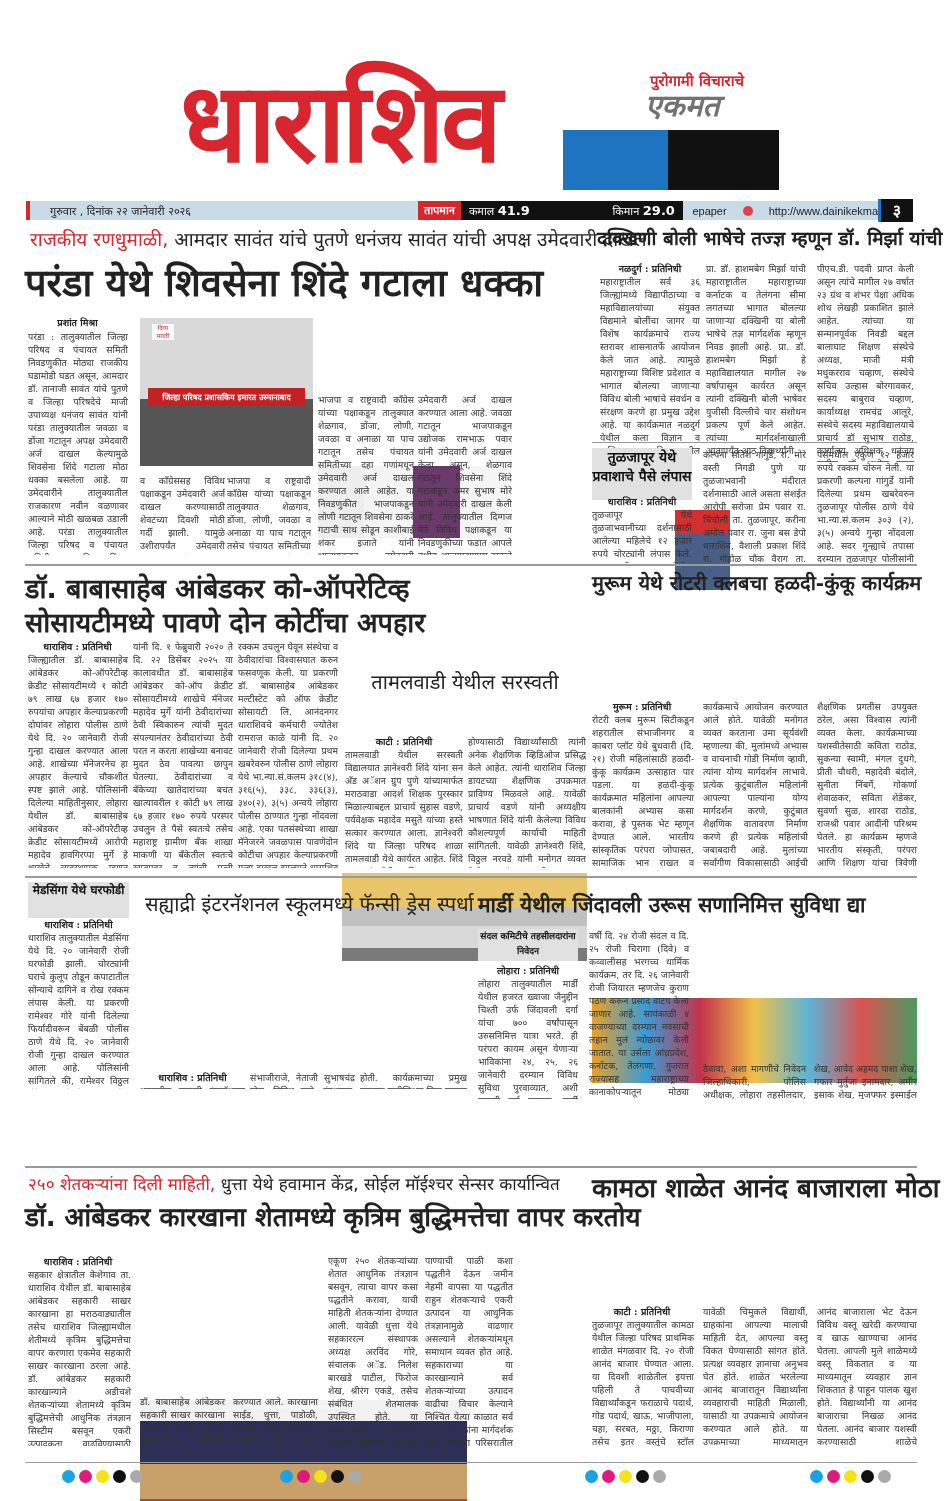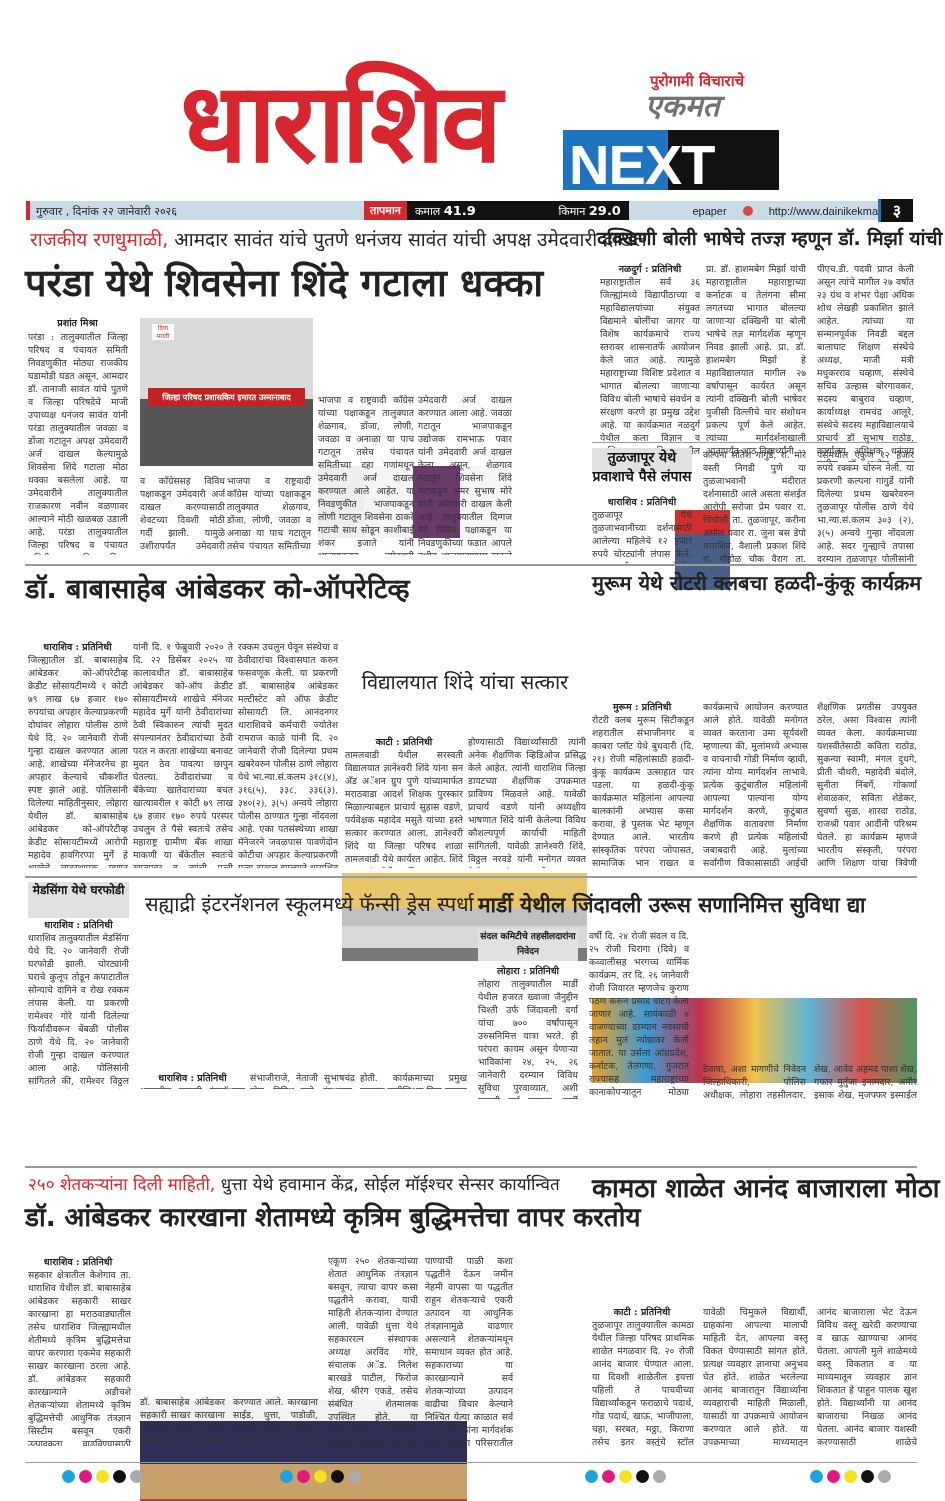--- a/index.html
+++ b/index.html
@@ -6,21 +6,21 @@
 body{width:945px;height:1501px;background:#fff;font-family:"DejaVu Serif",serif;color:#222;position:relative;overflow:hidden}
 .abs{position:absolute}
 .masthead-title{left:180px;top:68px;font-family:"DejaVu Sans",sans-serif;font-weight:bold;font-size:110px;color:#d7262e;letter-spacing:-4px;line-height:1}
 .tagline{left:650px;top:70px;color:#d7262e;font-weight:bold;font-size:15px;text-align:center}
 .brand2{left:645px;top:84px;color:#737373;font-weight:bold;font-size:30px;font-style:italic;font-family:"DejaVu Sans",sans-serif}
 .next{left:563px;top:130px;width:216px;height:60px;display:flex}
 .next .b{background:#1f74c0;width:105px;height:60px}
 .next .k{background:#111;flex:1;height:60px}
 .next span{position:absolute;left:6px;top:2px;font-family:"Liberation Sans",sans-serif;font-weight:bold;font-size:56px;color:#fff;letter-spacing:-1px}
 .datebar{left:26px;top:201px;width:887px;height:19px;background:#c9dbe6;border-left:4px solid #d7262e;display:flex;align-items:center;font-family:"DejaVu Sans",sans-serif;font-size:11px}
-.datebar .date{padding-left:6px;width:334px}
+.datebar .date{padding-left:20px;width:388px}
 .tap{background:#d7262e;color:#fff;font-weight:bold;padding:2px 6px;height:19px;line-height:15px}
 .temps{background:#111;color:#fff;height:19px;width:222px;display:flex;align-items:center;justify-content:space-between;padding:0 8px;font-size:11px}
 .temps b{font-size:13px}
 .epaper{margin-left:auto;padding-right:8px;display:flex;align-items:center;gap:16px;font-family:"Liberation Sans",sans-serif;font-size:11px}
 .epaper .ico{width:10px;height:10px;border-radius:50%;background:#e04343;display:inline-block}
 .pgno{left:878px;top:199px;width:35px;height:23px;background:#111;color:#fff;font-weight:bold;font-size:16px;text-align:center;line-height:23px;border-left:3px solid #1f74c0}
 .h-sub{font-family:"DejaVu Sans",sans-serif;font-size:19px;line-height:1.2;white-space:nowrap}
 .h-sub .red{color:#d7262e}
 .h-big{font-family:"DejaVu Sans",sans-serif;font-weight:bold;line-height:1.15;white-space:nowrap}
 .col{font-size:9.2px;line-height:13px;text-align:justify;color:#333;overflow:hidden}
@@ -33,21 +33,20 @@
 </style>
 </head>
 <body>
 
 <div class="abs masthead-title">धाराशिव</div>
 <div class="abs tagline">पुरोगामी विचाराचे</div>
 <div class="abs brand2">एकमत</div>
 <div class="abs next">
   <div class="b"></div>
     <div class="k"></div>
-  <span>NEXT</span>
 </div>
 
 <div class="abs datebar">
   <span class="date">गुरुवार , दिनांक २२ जानेवारी २०२६</span>
   <span class="tap">तापमान</span>
   <span class="temps">
     <span><span>कमाल</span> <b>41.9</b></span>
     <span><span>किमान</span> <b>29.0</b></span>
   </span>
   <span class="epaper">
@@ -73,39 +72,40 @@
 <div class="abs col" style="left:418px;top:393px;width:94px;height:162px">उमेदवारी अर्ज दाखल करण्यात आला आहे. जवळा गटातून भाजपाकडून उद्योजक रामभाऊ पवार यांनी उमेदवारी अर्ज दाखल केला असून, शेळगाव गटातून शिवसेना शिंदे गटाकडून अमर सुभाष मोरे यांनी उमेदवारी दाखल केली आहे. तालुक्यातील दिग्गज नेते विविध पक्षाकडून या निवडणुकीच्या फडात आपले नशीब आजमावण्यास ठाकले असल्याने निवडणुका मोठ्या रंगतदार होणार असल्याचे दिसत आहे. परंतु उमेदवारी परत घेण्याच्या शेवटच्या दिवशी निवडणुकीचे चित्र स्पष्ट होणार आहे.</div>
 
 <div class="abs h-big" style="left:597px;top:228px;font-size:19px;">दक्खिणी बोली भाषेचे तज्ज्ञ म्हणून डॉ. मिर्झा यांची निवड</div>
 <div class="abs byline" style="left:600px;top:262px;width:100px">नळदुर्ग : प्रतिनिधी</div>
 <div class="abs col" style="left:600px;top:275px;width:100px;height:185px">महाराष्ट्रातील सर्व ३६ जिल्ह्यांमध्ये विद्यापीठाच्या व महाविद्यालयांच्या संयुक्त विद्यमाने बोलींचा जागर या विशेष कार्यक्रमाचे राज्य स्तरावर शासनातर्फे आयोजन केले जात आहे. त्यामुळे महाराष्ट्राच्या विशिष्ट प्रदेशात व भागात बोलल्या जाणाऱ्या विविध बोली भाषांचे संवर्धन व संरक्षण करणे हा प्रमुख उद्देश आहे. या कार्यक्रमात नळदुर्ग येथील कला विज्ञान व वाणिज्य महाविद्यालयातील हिंदी विभागाचे</div>
 <div class="abs photo" style="left:675px;top:290px;width:55px;height:80px;background:linear-gradient(#d42f2f 0 30%,#4a5f88 30%);"></div>
 <div class="abs col" style="left:706px;top:262px;width:100px;height:200px">प्रा. डॉ. हाशमबेग मिर्झा यांची महाराष्ट्रातील महाराष्ट्राच्या कर्नाटक व तेलंगना सीमा लगतच्या भागात बोलल्या जाणाऱ्या दक्खिनी या बोली भाषेचे तज्ञ मार्गदर्शक म्हणून निवड झाली आहे. प्रा. डॉ. हाशमबेग मिर्झा हे महाविद्यालयात मागील २७ वर्षापासून कार्यरत असून त्यांनी दक्खिनी बोली भाषेवर युजीसी दिल्लीचे चार संशोधन प्रकल्प पूर्ण केले आहेत. त्यांच्या मार्गदर्शनाखाली आतापर्यंत आठ विद्यार्थ्यांनी</div>
 <div class="abs col" style="left:817px;top:262px;width:97px;height:200px">पीएच.डी. पदवी प्राप्त केली असून त्यांचे मागील २७ वर्षात २३ ग्रंथ व शंभर पेक्षा अधिक शोध लेखही प्रकाशित झाले आहेत. त्यांच्या या सन्मानपूर्वक निवडी बद्दल बालाघाट शिक्षण संस्थेचे अध्यक्ष, माजी मंत्री मधुकरराव चव्हाण, संस्थेचे सचिव उल्हास बोरगावकर, सदस्य बाबुराव चव्हाण, कार्याध्यक्ष रामचंद्र आलूरे, संस्थेचे सदस्य महाविद्यालयाचे प्राचार्य डॉ सुभाष राठोड, कार्यालय अधिक्षक धनंजय पाटील, डॉ. अशोक कदम यांच्यासह महाविद्यालयातील सर्व कर्मचाऱ्यांनी अभिनंदन केले.</div>
 <div class="abs rule" style="left:592px;top:442px;width:325px;height:1px"></div>
 
-<div class="abs boxhead" style="left:592px;top:448px;width:100px;height:24px;font-size:14px;line-height:19px">तुळजापूर येथे प्रवाशाचे पैसे लंपास</div>
+<div class="abs boxhead" style="left:592px;top:448px;width:100px;height:52px;font-size:14px;line-height:19px">तुळजापूर येथे प्रवाशाचे पैसे लंपास</div>
 <div class="abs byline" style="left:592px;top:495px;width:100px">धाराशिव : प्रतिनिधी</div>
 <div class="abs col" style="left:592px;top:508px;width:100px;height:55px">तुळजापूर येथे तुळजाभवानीच्या दर्शनासाठी आलेल्या महिलेचे १२ हजार रुपये चोरट्यांनी लंपास केले. या प्रकरणी तुळजापूर पोलीस ठाणे येथे दि. २१ रोजी गुन्हा दाखल करण्यात आला आहे.</div>
 <div class="abs col" style="left:703px;top:448px;width:103px;height:115px">कल्पना सतिश गांगुर्डे, रा. मोरे वस्ती निगडी पुणे या तुळजाभवानी मंदीरात दर्शनासाठी आले असता संशईत आरोपी सरोजा प्रेम पवार रा. चिंचोली ता. तुळजापूर, करीना अमोल पवार रा. जुना बस डेपो धाराशिव, वैशाली प्रकाश शिंदे रा. गोहोळ चौक वैराग ता. बार्शी जि. सोलापूर यांनी कल्पना गांगुर्डे यांचे</div>
 <div class="abs col" style="left:817px;top:448px;width:97px;height:115px">पर्समधील एकुण १२ हजार रुपये रक्कम चोरुन नेली. या प्रकरणी कल्पना गांगुर्डे यांनी दिलेल्या प्रथम खबरेवरुन तुळजापूर पोलीस ठाणे येथे भा.न्या.सं.कलम ३०३ (२), ३(५) अन्वये गुन्हा नोंदवला आहे. सदर गुन्ह्याचे तपासा दरम्यान तुळजापूर पोलीसांनी फिर्यादीने दिलेल्या माहितीवरुन आरोपींना ताब्यात घेतले आहे.</div>
 
 <div class="abs rule" style="left:25px;top:564px;width:892px"></div>
 
 <div class="abs h-big" style="left:25px;top:572px;font-size:27px;line-height:34px">
   <div>डॉ. बाबासाहेब आंबेडकर को-ऑपरेटिव्ह</div>
+  <div>सोसायटीमध्ये पावणे दोन कोटींचा अपहार</div>
 </div>
 <div class="abs byline" style="left:30px;top:640px;width:95px">धाराशिव : प्रतिनिधी</div>
 <div class="abs col" style="left:28px;top:653px;width:100px;height:215px">जिल्ह्यातील डॉ. बाबासाहेब आंबेडकर को-ऑपरेटीव्ह क्रेडीट सोसायटीमध्ये १ कोटी ७९ लाख ६७ हजार १७० रुपयांचा अपहार केल्याप्रकरणी दोघांवर लोहारा पोलीस ठाणे येथे दि. २० जानेवारी रोजी गुन्हा दाखल करण्यात आला आहे. शाखेच्या मॅनेजरनेच हा अपहार केल्याचे चौकशीत स्पष्ट झाले आहे. पोलिसांनी दिलेल्या माहितीनुसार, लोहारा येथील डॉ. बाबासाहेब आंबेडकर को-ऑपरेटीव्ह क्रेडीट सोसायटीमध्ये आरोपी महादेव हावगिरप्पा मुर्गे हे शाखेचे व्यवस्थापक म्हणून कार्यरत आहेत. महादेव मुर्गे व ज्योती महादेव मुर्गे यांनी दि. १ फेब्रुवारी</div>
 <div class="abs col" style="left:133px;top:640px;width:100px;height:228px">यांनी दि. १ फेब्रुवारी २०२० ते दि. २२ डिसेंबर २०२५ या कालावधीत डॉ. बाबासाहेब आंबेडकर को-ऑप क्रेडीट सोसायटीमध्ये शाखेचे मॅनेजर महादेव मुर्गे यांनी ठेवीदारांच्या ठेवी स्विकारुन त्यांची मुदत संपल्यानंतर ठेवीदारांच्या ठेवी परत न करता शाखेच्या बनावट मुदत ठेव पावत्या छापुन घेतल्या. ठेवीदारांच्या व बँकेच्या खातेदारांच्या बचत खात्यावरील १ कोटी ७९ लाख ६७ हजार १७० रुपये परस्पर उचलुन ते पैसे स्वतःचे तसेच महाराष्ट्र ग्रामीण बँक शाखा माकणी या बँकेतील स्वतःचे खात्यावर व त्यांची पत्नी ज्योती मुर्गे यांचे खातेवर वर्ग केले. दोघांनी आपसात संगणमत करुन</div>
 <div class="abs col" style="left:238px;top:640px;width:100px;height:228px">रक्कम उचलुन घेवून संस्थेचा व ठेवीदारांचा विश्वासघात करुन फसवणूक केली. या प्रकरणी डॉ. बाबासाहेब आंबेडकर मल्टीस्टेट को ऑफ क्रेडीट सोसायटी लि. आनंदनगर धाराशिवचे कर्मचारी ज्योतेश रामराज काळे यांनी दि. २० जानेवारी रोजी दिलेल्या प्रथम खबरेवरुन पोलीस ठाणे लोहारा येथे भा.न्या.सं.कलम ३१८(४), ३१६(५), ३३८, ३३६(३), ३४०(२), ३(५) अन्वये लोहारा पोलीस ठाण्यात गुन्हा नोंदवला आहे. एका पतसंस्थेच्या शाखा मॅनेजरने जवळपास पावणेदोन कोटीचा अपहार केल्याप्रकरणी गुन्हा दाखल झाल्याने धाराशिव जिल्ह्यात खळबळ उडाली आहे.</div>
 
 <div class="abs photo" style="left:342px;top:573px;width:245px;height:88px;background:linear-gradient(#e9c56a 0 40%,#c0c0c0 40% 60%,#d9d9d9 60% 85%,#7a7a7a 85%);"></div>
 <div class="abs h-big" style="left:345px;top:668px;width:240px;font-size:20px;font-weight:normal;line-height:28px;text-align:center">
-  <div>विद्यालयात शिंदे यांचा सत्कार</div>
+  <div>तामलवाडी येथील सरस्वती</div>
 </div>
 <div class="abs byline" style="left:345px;top:735px;width:118px">काटी : प्रतिनिधी</div>
 <div class="abs col" style="left:345px;top:748px;width:118px;height:120px">तामलवाडी येथील सरस्वती विद्यालयात ज्ञानेश्वरी शिंदे यांना सन अँड अॅशन ग्रुप पुणे यांच्यामार्फत मराठवाडा आदर्श शिक्षक पुरस्कार मिळाल्याबद्दल प्राचार्य सुहास वडणे, पर्यवेक्षक महादेव मसुते यांच्या हस्ते सत्कार करण्यात आला. ज्ञानेश्वरी शिंदे या जिल्हा परिषद शाळा तामलवाडी येथे कार्यरत आहेत. शिंदे या तंत्रस्नेही शिक्षक असून बालमनाच्या शैक्षणिक, मानसिक व बौद्धिक विकास</div>
 <div class="abs col" style="left:468px;top:735px;width:118px;height:133px">होण्यासाठी विद्यार्थ्यांसाठी त्यांनी अनेक शैक्षणिक व्हिडिओज प्रसिद्ध केले आहेत. त्यांनी धाराशिव जिल्हा डायटच्या शैक्षणिक उपक्रमात प्राविण्य मिळवले आहे. यावेळी प्राचार्य वडणे यांनी अध्यक्षीय भाषणात शिंदे यांनी केलेल्या विविध कौशल्यपूर्ण कार्याची माहिती सांगितली. यावेळी ज्ञानेश्वरी शिंदे, विठ्ठल नरवडे यांनी मनोगत व्यक्त केले. सूत्रसंचालन श्री. बटलवाड यांनी केले. आभार श्री. कुंभार यांनी मानले.</div>
 
 <div class="abs h-big" style="left:592px;top:572px;font-size:20px;">मुरूम येथे रोटरी क्लबचा हळदी-कुंकू कार्यक्रम</div>
 <div class="abs photo" style="left:592px;top:610px;width:325px;height:85px;background:linear-gradient(90deg,#e8a12a,#3b9bd6,#c3334a,#f0c14b,#5fb4d6,#d8544e,#4b9a62);"></div>
 <div class="abs byline" style="left:592px;top:700px;width:100px">मुरूम : प्रतिनिधी</div>
 <div class="abs col" style="left:592px;top:713px;width:102px;height:155px">रोटरी क्लब मुरूम सिटीकडून शहरातील संभाजीनगर व काबरा प्लॉट येथे बुधवारी (दि. २१) रोजी महिलांसाठी हळदी-कुंकू कार्यक्रम उत्साहात पार पडला. या हळदी-कुंकू कार्यक्रमात महिलांना आपल्या बालकांनी अभ्यास कसा करावा, हे पुस्तक भेट म्हणून देण्यात आले. भारतीय सांस्कृतिक परंपरा जोपासत, सामाजिक भान राखत व शैक्षणिक दृष्टिकोन डोळ्यासमोर ठेवून बालकांना उपयुक्त ठरेल या उद्देशाने या</div>
 <div class="abs col" style="left:703px;top:700px;width:105px;height:168px">कार्यक्रमाचे आयोजन करण्यात आले होते. यावेळी मनोगत व्यक्त करताना उमा सूर्यवंशी म्हणाल्या की, मुलांमध्ये अभ्यास व वाचनाची गोडी निर्माण व्हावी, त्यांना योग्य मार्गदर्शन लाभावे. प्रत्येक कुटुंबातील महिलांनी आपल्या पाल्यांना योग्य मार्गदर्शन करणे, कुटुंबात शैक्षणिक वातावरण निर्माण करणे ही प्रत्येक महिलांची जबाबदारी आहे. मुलांच्या सर्वांगीण विकासासाठी आईची भूमिका महत्त्वाची असते. हे पुस्तक मुलांना निश्चितच त्यांच्या</div>

